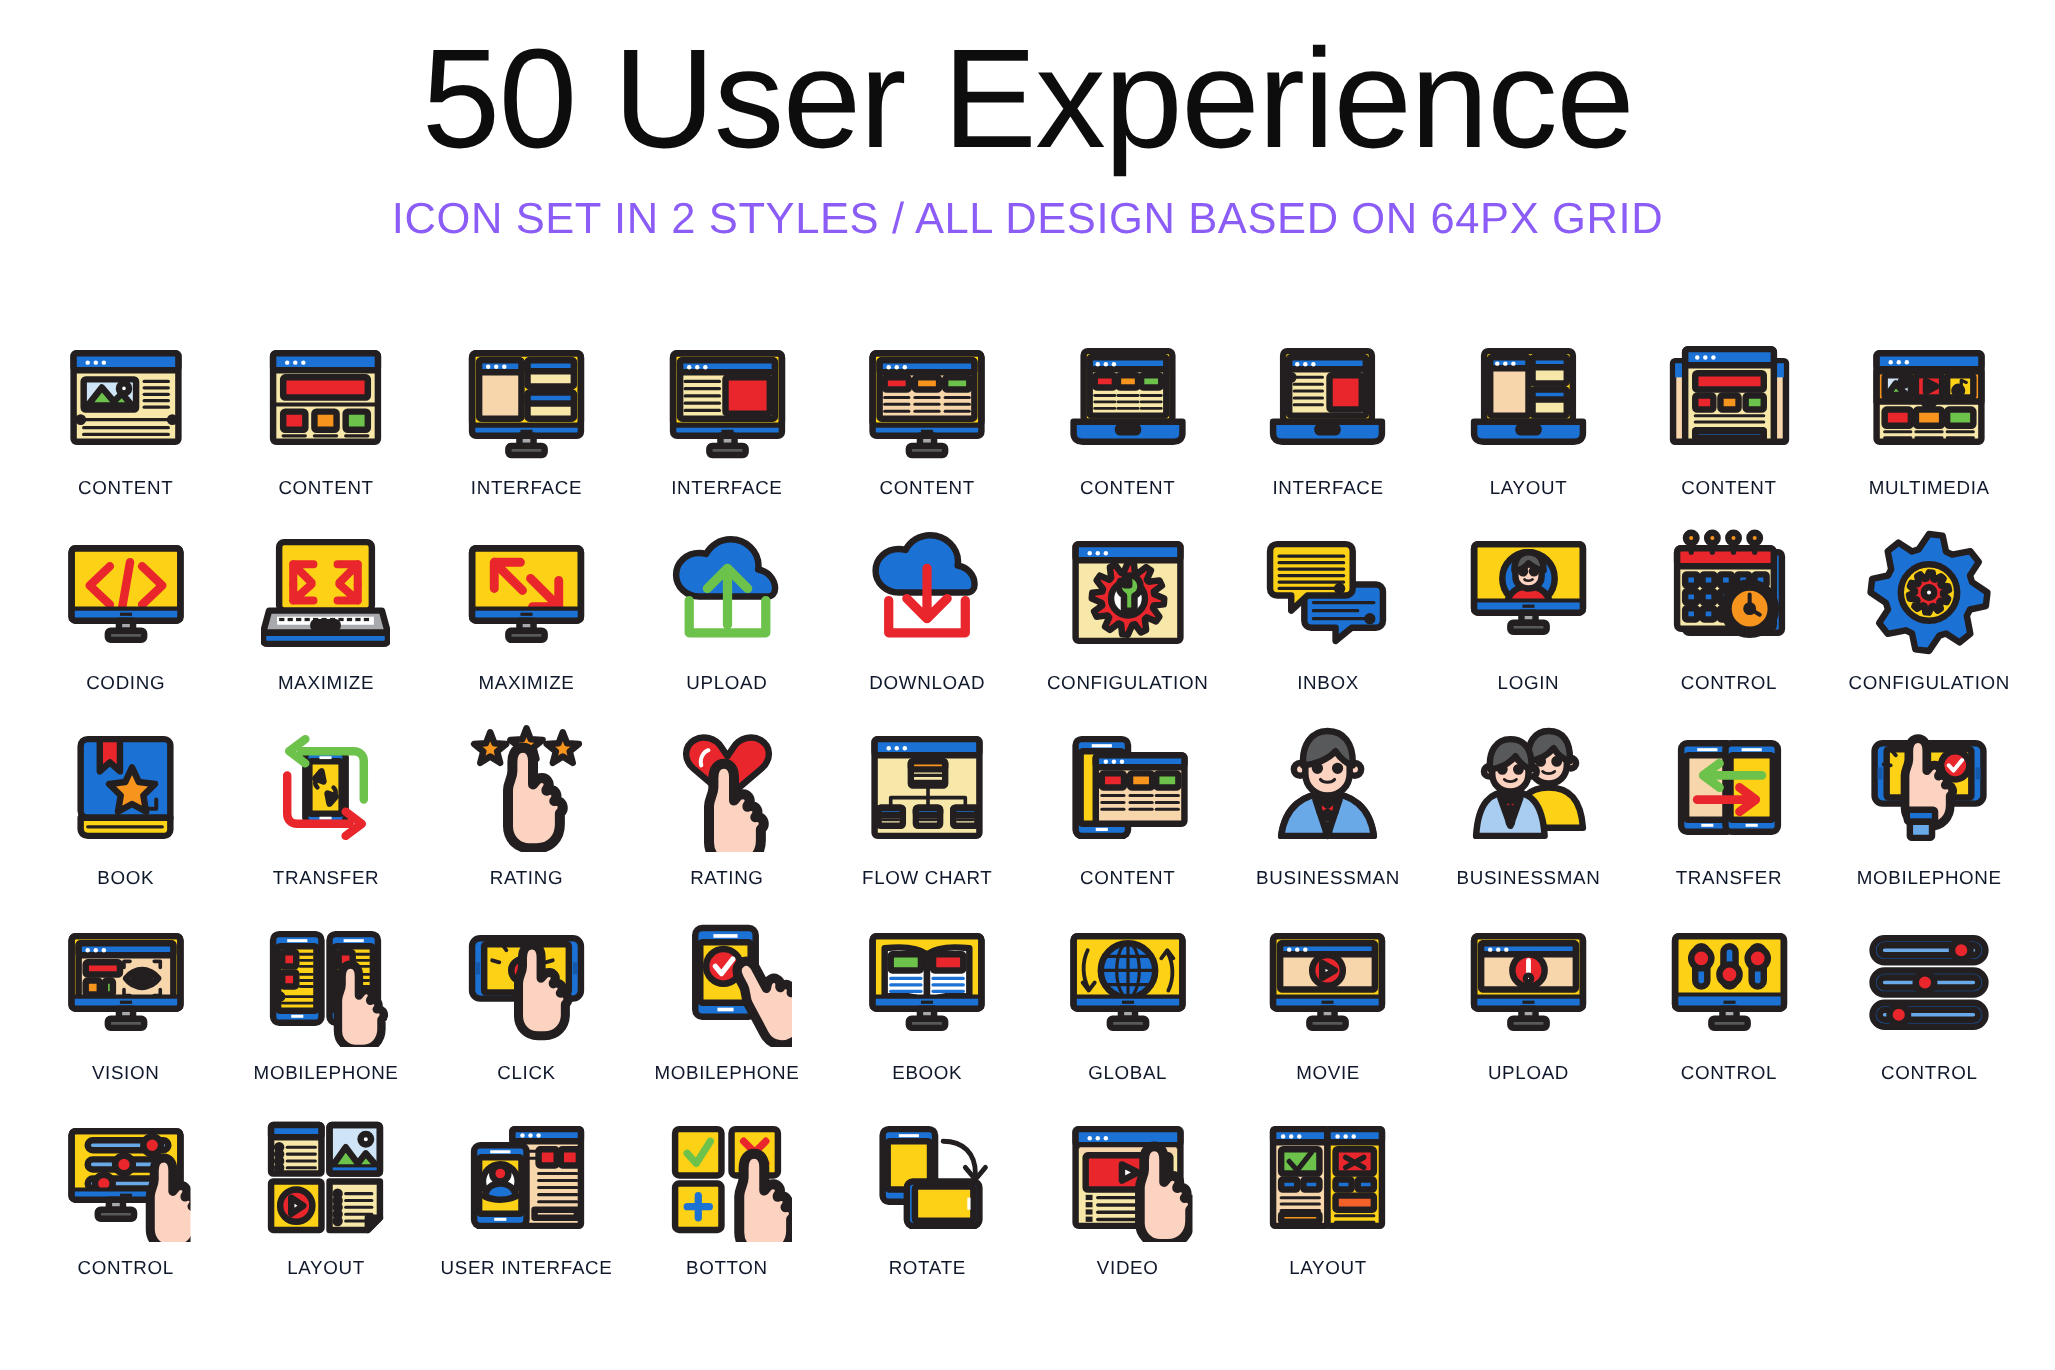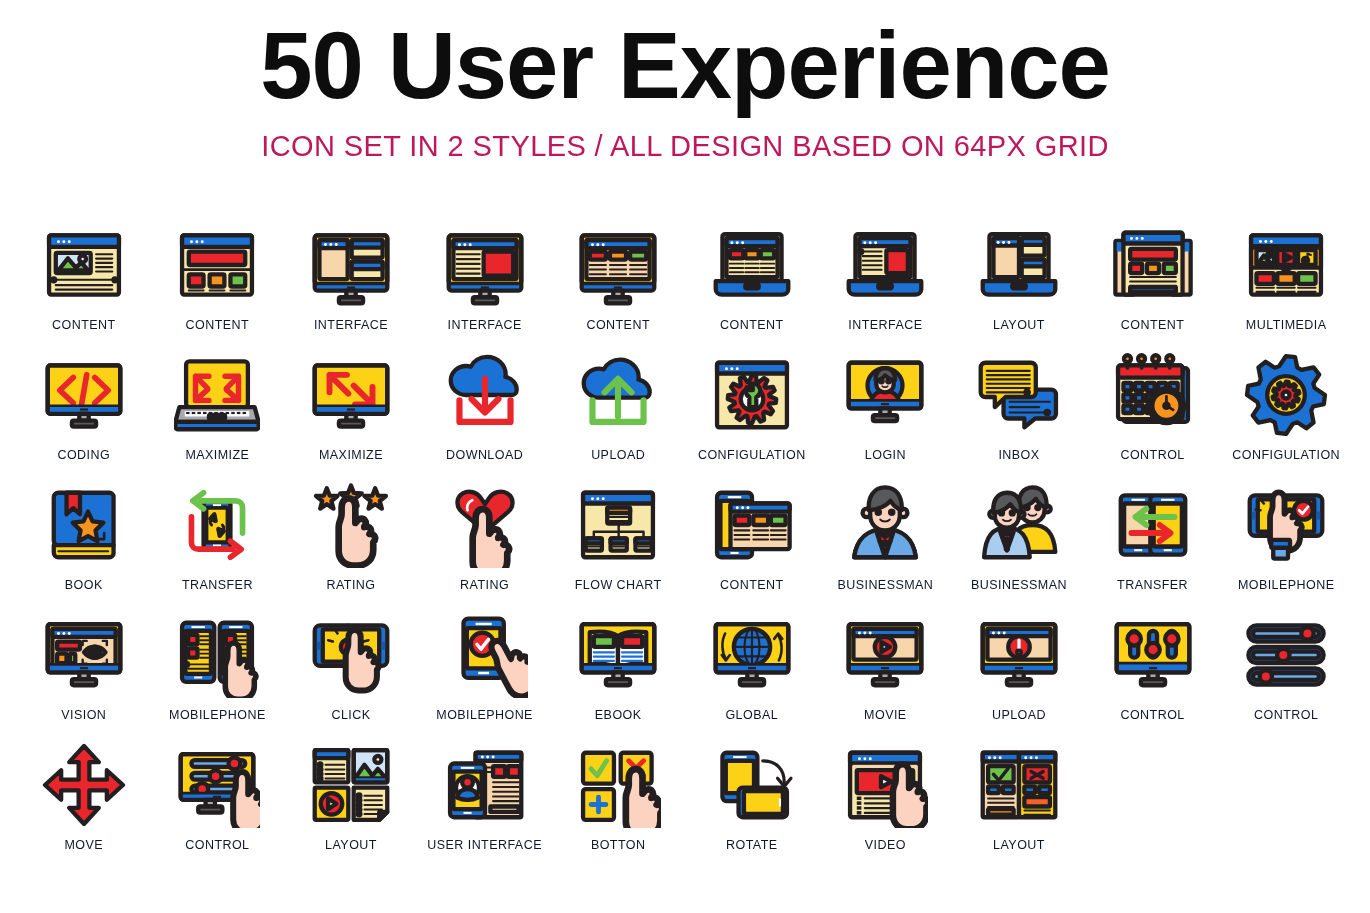--- a/index.html
+++ b/index.html
@@ -7,30 +7,30 @@
     width:1370px;height:913px;
     background:#ffffff;
     font-family:"Liberation Sans","DejaVu Sans",sans-serif;
     overflow:hidden;
   }
   .page{position:relative;width:1370px;height:913px;}
 
   .header{text-align:center;padding-top:18px;}
   .title{
     font-size:94px;
-    font-weight:bold;
+    font-weight:normal;
     letter-spacing:-1px;
     color:#0d0d0d;
     line-height:1.02;
     margin:0;
     font-family:"Liberation Sans","DejaVu Sans",sans-serif;
   }
   .subtitle{
     font-size:29px;
-    color:#be185d;
+    color:#8b5cf6;
     letter-spacing:0.4px;
     margin:16px 0 0 0;
     font-family:"Liberation Sans","DejaVu Sans",sans-serif;
     white-space:nowrap;
   }
 
   .grid{
     position:absolute;
     top:216px;left:17px;
     width:1336px;
@@ -396,53 +396,73 @@
             <rect x="28.5" y="46" width="7" height="5" fill="#a7a9ac" stroke="none"></rect>
             <rect x="28.5" y="46" width="7" height="5" fill="#a7a9ac"></rect>
             <rect x="23" y="51" width="18" height="4.5" fill="#58595b" rx="1.4"></rect>
           </svg>
         </div>
         <div class="label">MAXIMIZE</div>
       </div>
       <div class="cell">
         <div class="iconwrap">
           <svg width="86" height="86" viewBox="0 0 64 64" fill="none" stroke="#231f20" stroke-width="3.2" stroke-linecap="round" stroke-linejoin="round">
-            <path d="M18,32 C11.5,32 6.5,27.2 6.5,21.2 C6.5,15.2 11.5,10.4 18,10.4 C19.2,10.4 20.4,10.6 21.4,10.9 C23.6,6.6 28.2,3.6 33.6,3.6 C41.2,3.6 47.4,9.5 47.4,16.8 C47.4,17.4 47.3,18 47.2,18.6 C52,19.4 55.6,23.3 55.6,28 C55.6,30.2 54.2,32 52,32 Z" fill="#1c72d4"></path>
-            <path d="M13,36 L13,52 L51,52 L51,36" fill="none" stroke="#e8262c" stroke-width="4.6"></path>
-            <path d="M32,20 L32,44 M22,35 L32,45 L42,35" fill="none" stroke="#e8262c" stroke-width="4.6"></path>
-          </svg>
-        </div>
-        <div class="label">DOWNLOAD</div>
-      </div>
-      <div class="cell">
-        <div class="iconwrap">
-          <svg width="86" height="86" viewBox="0 0 64 64" fill="none" stroke="#231f20" stroke-width="3.2" stroke-linecap="round" stroke-linejoin="round">
             <path d="M18,34 C11.5,34 6.5,29.2 6.5,23.2 C6.5,17.2 11.5,12.4 18,12.4 C19.2,12.4 20.4,12.6 21.4,12.9 C23.6,8.6 28.2,5.6 33.6,5.6 C41.2,5.6 47.4,11.5 47.4,18.8 C47.4,19.4 47.3,20 47.2,20.6 C52,21.4 55.6,25.3 55.6,30 C55.6,32.2 54.2,34 52,34 Z" fill="#1c72d4"></path>
             <path d="M13,36 L13,52 L51,52 L51,36" fill="none" stroke="#6cc24a" stroke-width="4.6"></path>
             <path d="M32,48 L32,22 M22,30 L32,20 L42,30" fill="none" stroke="#6cc24a" stroke-width="4.6"></path>
             <path d="M32,48 L32,22 M22,30 L32,20 L42,30" fill="none" stroke="#231f20" stroke-width="1" opacity="0"></path>
           </svg>
         </div>
         <div class="label">UPLOAD</div>
+      </div>
+      <div class="cell">
+        <div class="iconwrap">
+          <svg width="86" height="86" viewBox="0 0 64 64" fill="none" stroke="#231f20" stroke-width="3.2" stroke-linecap="round" stroke-linejoin="round">
+            <path d="M18,32 C11.5,32 6.5,27.2 6.5,21.2 C6.5,15.2 11.5,10.4 18,10.4 C19.2,10.4 20.4,10.6 21.4,10.9 C23.6,6.6 28.2,3.6 33.6,3.6 C41.2,3.6 47.4,9.5 47.4,16.8 C47.4,17.4 47.3,18 47.2,18.6 C52,19.4 55.6,23.3 55.6,28 C55.6,30.2 54.2,32 52,32 Z" fill="#1c72d4"></path>
+            <path d="M13,36 L13,52 L51,52 L51,36" fill="none" stroke="#e8262c" stroke-width="4.6"></path>
+            <path d="M32,20 L32,44 M22,35 L32,45 L42,35" fill="none" stroke="#e8262c" stroke-width="4.6"></path>
+          </svg>
+        </div>
+        <div class="label">DOWNLOAD</div>
       </div>
       <div class="cell">
         <div class="iconwrap">
           <svg width="86" height="86" viewBox="0 0 64 64" fill="none" stroke="#231f20" stroke-width="3.2" stroke-linecap="round" stroke-linejoin="round">
             <rect x="6" y="8" width="52" height="48" fill="#f7e7a8" rx="1.5"></rect>
             <rect x="7.5" y="9.5" width="49" height="6.5" fill="#1c72d4" stroke="none"></rect>
             <rect x="6" y="8" width="52" height="8" fill="#1c72d4" rx="1.5"></rect>
             <circle cx="13" cy="12.5" r="1.1" fill="#ffffff" stroke="none"></circle>
             <circle cx="17" cy="12.5" r="1.1" fill="#ffffff" stroke="none"></circle>
             <circle cx="21" cy="12.5" r="1.1" fill="#ffffff" stroke="none"></circle>
             <path d="M50.00,35.00 L49.76,37.91 L44.75,38.42 L44.35,39.67 L47.59,44.00 L45.93,46.40 L41.33,44.33 L40.36,45.21 L41.00,50.59 L38.36,51.84 L35.42,47.75 L34.13,48.03 L32.00,53.00 L29.09,52.76 L28.58,47.75 L27.33,47.35 L23.00,50.59 L20.60,48.93 L22.67,44.33 L21.79,43.36 L16.41,44.00 L15.16,41.36 L19.25,38.42 L18.97,37.13 L14.00,35.00 L14.24,32.09 L19.25,31.58 L19.65,30.33 L16.41,26.00 L18.07,23.60 L22.67,25.67 L23.64,24.79 L23.00,19.41 L25.64,18.16 L28.58,22.25 L29.87,21.97 L32.00,17.00 L34.91,17.24 L35.42,22.25 L36.67,22.65 L41.00,19.41 L43.40,21.07 L41.33,25.67 L42.21,26.64 L47.59,26.00 L48.84,28.64 L44.75,31.58 L45.03,32.87 Z" fill="#e8262c"></path>
             <circle cx="32" cy="35" r="8.4" fill="#ffffff"></circle>
             <path d="M30,41 L30,33.5 C28.4,32.6 27.4,30.9 27.4,29 C27.4,28 27.7,27 28.2,26.2 L30.4,28.4 L32.6,28.4 L32.6,26.2 L30.4,24 C31.1,23.7 31.9,23.5 32.8,23.5 C35.8,23.5 38.2,25.9 38.2,28.9 C38.2,31 37,32.8 35.2,33.6 L35.2,41 Z" fill="#6cc24a"></path>
           </svg>
         </div>
         <div class="label">CONFIGULATION</div>
+      </div>
+      <div class="cell">
+        <div class="iconwrap">
+          <svg width="86" height="86" viewBox="0 0 64 64" fill="none" stroke="#231f20" stroke-width="3.2" stroke-linecap="round" stroke-linejoin="round">
+            <path d="M24,28 L56,28 C58,28 59.5,29.5 59.5,31.5 L59.5,46 C59.5,48 58,49.5 56,49.5 L44,49.5 L36,56 L36,49.5 L24,49.5 C22,49.5 20.5,48 20.5,46 L20.5,31.5 C20.5,29.5 22,28 24,28 Z" fill="#1c72d4"></path>
+            <path d="M7,8 L41,8 C43,8 44.5,9.5 44.5,11.5 L44.5,30 C44.5,32 43,33.5 41,33.5 L22,33.5 L14,41 L14,33.5 L7,33.5 C5,33.5 3.5,32 3.5,30 L3.5,11.5 C3.5,9.5 5,8 7,8 Z" fill="#fcd116"></path>
+            <line x1="8" y1="14" x2="40" y2="14" stroke="#231f20" stroke-width="1.6"></line>
+            <line x1="8" y1="17.2" x2="40" y2="17.2" stroke="#231f20" stroke-width="1.6"></line>
+            <line x1="8" y1="20.4" x2="40" y2="20.4" stroke="#231f20" stroke-width="1.6"></line>
+            <line x1="8" y1="23.6" x2="40" y2="23.6" stroke="#231f20" stroke-width="1.6"></line>
+            <line x1="8" y1="26.8" x2="40" y2="26.8" stroke="#231f20" stroke-width="1.6"></line>
+            <line x1="8" y1="30" x2="40" y2="30" stroke="#231f20" stroke-width="1.6"></line>
+            <circle cx="38" cy="30" r="1.2" fill="#231f20"></circle>
+            <line x1="25" y1="37" x2="55" y2="37" stroke="#231f20" stroke-width="1.6"></line>
+            <line x1="25" y1="41" x2="47" y2="41" stroke="#231f20" stroke-width="1.6"></line>
+            <line x1="25" y1="45" x2="51" y2="45" stroke="#231f20" stroke-width="1.6"></line>
+            <circle cx="53" cy="45" r="1.2" fill="#231f20"></circle>
+          </svg>
+        </div>
+        <div class="label">INBOX</div>
       </div>
       <div class="cell">
         <div class="iconwrap">
           <svg width="86" height="86" viewBox="0 0 64 64" fill="none" stroke="#231f20" stroke-width="3.2" stroke-linecap="round" stroke-linejoin="round">
             <rect x="5" y="8" width="54" height="34" fill="#fcd116" rx="2"></rect>
             <circle cx="32" cy="25" r="13" fill="#1c72d4"></circle>
             <path d="M32,29 C37.5,29 41.6,32 42.8,37.5 L21.2,37.5 C22.4,32 26.5,29 32,29 Z" fill="#e8262c"></path>
             <path d="M25.5,20.5 C25.5,15.8 28.5,13 32,13 C35.5,13 38.5,15.8 38.5,20.5 L38.5,24 C38.5,27.5 35.6,30 32,30 C28.4,30 25.5,27.5 25.5,24 Z" fill="#fbd3c0"></path>
             <path d="M25,21 C25,14.5 28,12 32,12 C36,12 39.5,14.5 39.5,21 C36,21 34,19 32,17.5 C30,20 27.5,21 25,21 Z" fill="#58595b"></path>
             <circle cx="29.3" cy="21.5" r="1" fill="#231f20"></circle>
@@ -451,40 +471,20 @@
             <rect x="5" y="36" width="54" height="6" fill="#1c72d4" stroke="none"></rect>
             <rect x="5" y="8" width="54" height="34" fill="none" rx="2"></rect>
             <line x1="5" y1="36" x2="59" y2="36" stroke="#231f20" stroke-width="2"></line>
             <rect x="29" y="38" width="6" height="1.6" fill="#231f20" stroke="none"></rect>
             <rect x="28.5" y="42" width="7" height="5" fill="#a7a9ac" stroke="none"></rect>
             <rect x="28.5" y="42" width="7" height="5" fill="#a7a9ac"></rect>
             <rect x="23" y="47" width="18" height="4.5" fill="#58595b" rx="1.4"></rect>
           </svg>
         </div>
         <div class="label">LOGIN</div>
-      </div>
-      <div class="cell">
-        <div class="iconwrap">
-          <svg width="86" height="86" viewBox="0 0 64 64" fill="none" stroke="#231f20" stroke-width="3.2" stroke-linecap="round" stroke-linejoin="round">
-            <path d="M24,28 L56,28 C58,28 59.5,29.5 59.5,31.5 L59.5,46 C59.5,48 58,49.5 56,49.5 L44,49.5 L36,56 L36,49.5 L24,49.5 C22,49.5 20.5,48 20.5,46 L20.5,31.5 C20.5,29.5 22,28 24,28 Z" fill="#1c72d4"></path>
-            <path d="M7,8 L41,8 C43,8 44.5,9.5 44.5,11.5 L44.5,30 C44.5,32 43,33.5 41,33.5 L22,33.5 L14,41 L14,33.5 L7,33.5 C5,33.5 3.5,32 3.5,30 L3.5,11.5 C3.5,9.5 5,8 7,8 Z" fill="#fcd116"></path>
-            <line x1="8" y1="14" x2="40" y2="14" stroke="#231f20" stroke-width="1.6"></line>
-            <line x1="8" y1="17.2" x2="40" y2="17.2" stroke="#231f20" stroke-width="1.6"></line>
-            <line x1="8" y1="20.4" x2="40" y2="20.4" stroke="#231f20" stroke-width="1.6"></line>
-            <line x1="8" y1="23.6" x2="40" y2="23.6" stroke="#231f20" stroke-width="1.6"></line>
-            <line x1="8" y1="26.8" x2="40" y2="26.8" stroke="#231f20" stroke-width="1.6"></line>
-            <line x1="8" y1="30" x2="40" y2="30" stroke="#231f20" stroke-width="1.6"></line>
-            <circle cx="38" cy="30" r="1.2" fill="#231f20"></circle>
-            <line x1="25" y1="37" x2="55" y2="37" stroke="#231f20" stroke-width="1.6"></line>
-            <line x1="25" y1="41" x2="47" y2="41" stroke="#231f20" stroke-width="1.6"></line>
-            <line x1="25" y1="45" x2="51" y2="45" stroke="#231f20" stroke-width="1.6"></line>
-            <circle cx="53" cy="45" r="1.2" fill="#231f20"></circle>
-          </svg>
-        </div>
-        <div class="label">INBOX</div>
       </div>
       <div class="cell">
         <div class="iconwrap">
           <svg width="86" height="86" viewBox="0 0 64 64" fill="none" stroke="#231f20" stroke-width="3.2" stroke-linecap="round" stroke-linejoin="round">
             <rect x="10" y="12" width="48" height="40" fill="#1c72d4" rx="2"></rect>
             <rect x="6" y="10" width="48" height="40" fill="#f7e7a8" rx="2"></rect>
             <rect x="7.5" y="11.5" width="45" height="7.5" fill="#e8262c" stroke="none"></rect>
             <rect x="6" y="10" width="48" height="9" fill="#e8262c" rx="2"></rect>
             <path d="M13,12 L13,5.5" fill="none" stroke-width="2.6"></path>
             <circle cx="13" cy="5" r="2.6" fill="#f7941e"></circle>
@@ -962,28 +962,20 @@
             <rect x="4" y="42" width="56" height="12" fill="#1559ad" rx="6"></rect>
             <rect x="7.5" y="45.5" width="49" height="5" fill="#6aa9e8" rx="2.5"></rect>
             <circle cx="17" cy="48" r="4.6" fill="#e8262c"></circle>
           </svg>
         </div>
         <div class="label">CONTROL</div>
       </div>
       <div class="cell">
         <div class="iconwrap">
           <svg width="86" height="86" viewBox="0 0 64 64" fill="none" stroke="#231f20" stroke-width="3.2" stroke-linecap="round" stroke-linejoin="round">
-            <path d="M32,3 L43,15 L36,15 L36,28 L49,28 L49,21 L61,32 L49,43 L49,36 L36,36 L36,49 L43,49 L32,61 L21,49 L28,49 L28,36 L15,36 L15,43 L3,32 L15,21 L15,28 L28,28 L28,15 L21,15 Z" fill="#e8262c"></path>
-          </svg>
-        </div>
-        <div class="label">MOVE</div>
-      </div>
-      <div class="cell">
-        <div class="iconwrap">
-          <svg width="86" height="86" viewBox="0 0 64 64" fill="none" stroke="#231f20" stroke-width="3.2" stroke-linecap="round" stroke-linejoin="round">
             <rect x="5" y="9" width="54" height="34" fill="#fcd116" rx="2"></rect>
             <rect x="13" y="13.5" width="40" height="5" fill="#6aa9e8" rx="2.5"></rect>
             <circle cx="45" cy="16" r="4.4" fill="#e8262c"></circle>
             <rect x="13" y="23" width="40" height="5" fill="#6aa9e8" rx="2.5"></rect>
             <circle cx="31" cy="25.5" r="4.4" fill="#e8262c"></circle>
             <rect x="13" y="32.5" width="40" height="5" fill="#6aa9e8" rx="2.5"></rect>
             <circle cx="21" cy="35" r="4.4" fill="#e8262c"></circle>
             <rect x="5" y="38" width="54" height="5" fill="#1c72d4" stroke="none"></rect>
             <rect x="5" y="9" width="54" height="34" fill="none" rx="2"></rect>
             <line x1="5" y1="38" x2="59" y2="38" stroke="#231f20" stroke-width="2"></line>

